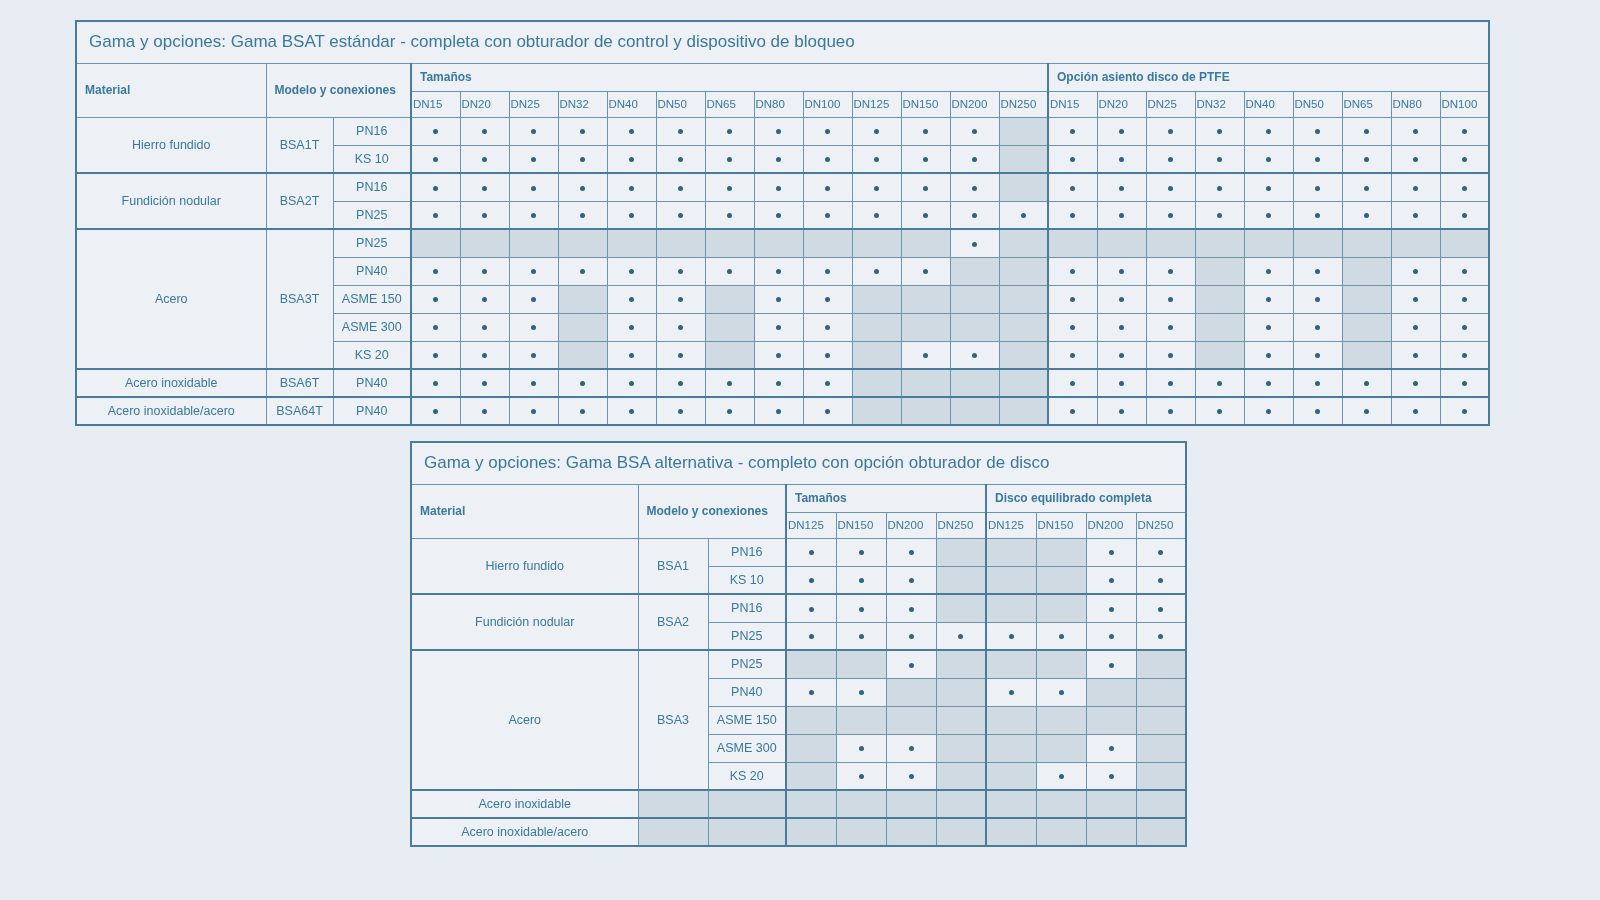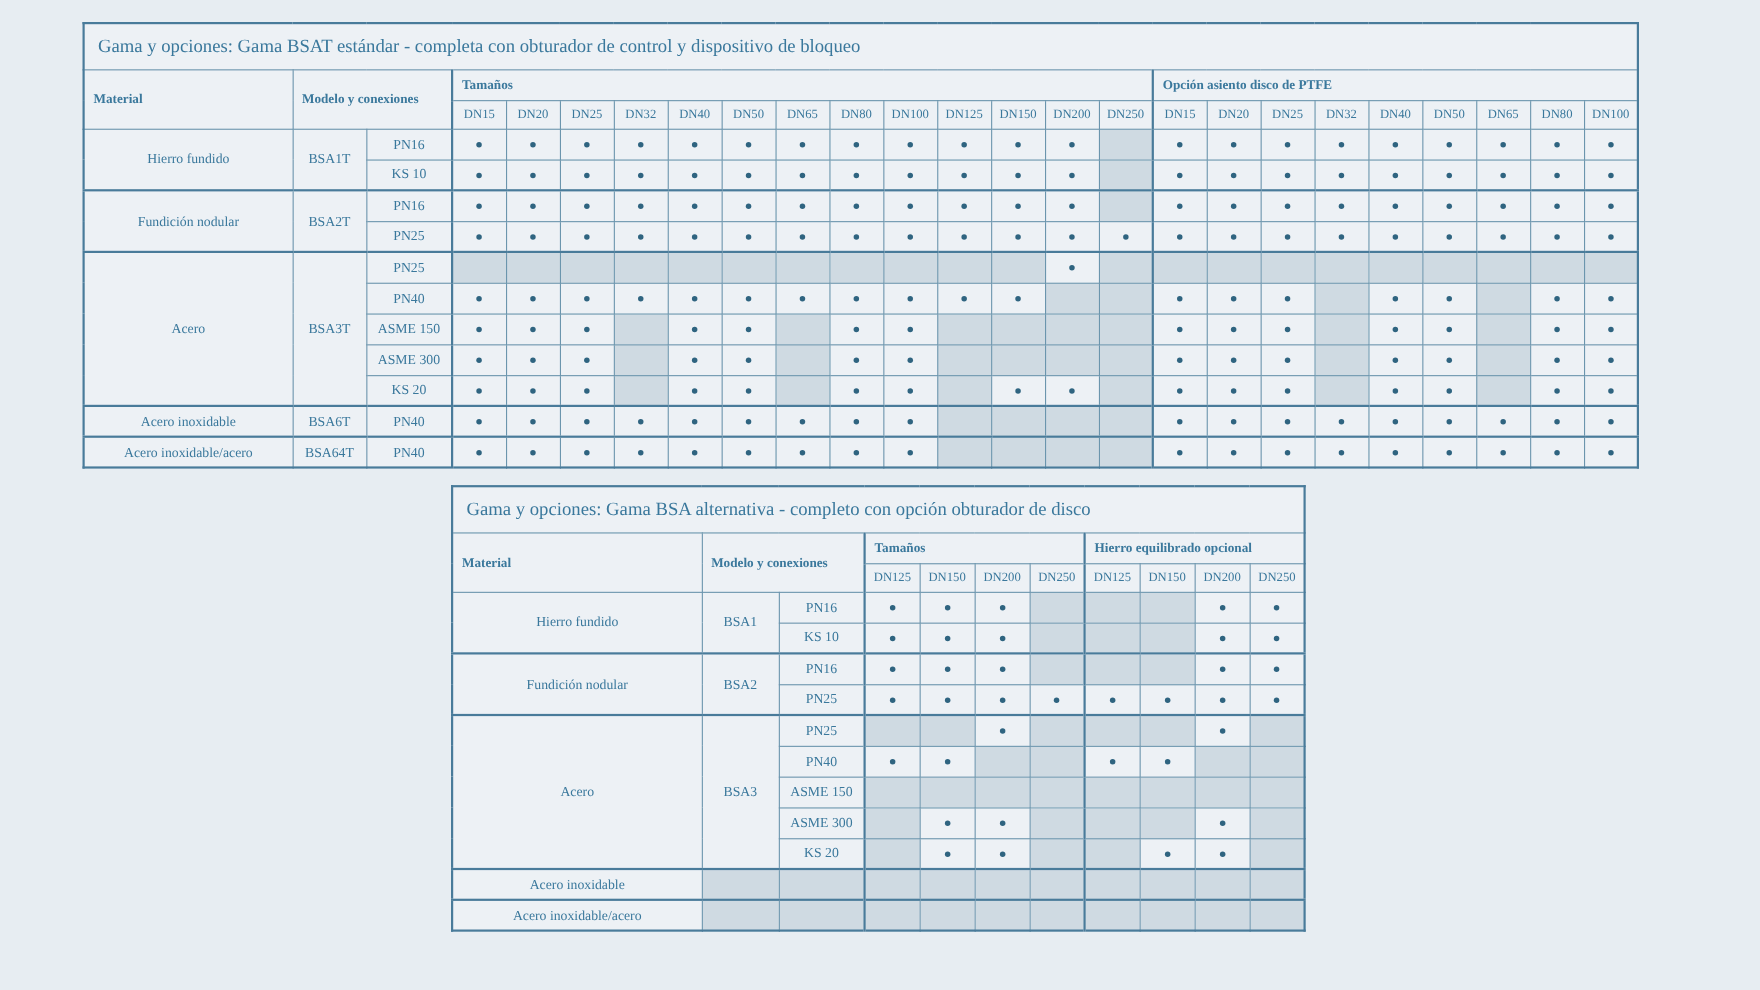--- a/index.html
+++ b/index.html
@@ -12,21 +12,21 @@
     --dot:#2f6480;
   }
   *{box-sizing:border-box;}
   html,body{margin:0;padding:0;}
   body{
     width:1600px;height:900px;overflow:hidden;
     background:var(--bg);
     font-family:"Liberation Sans", sans-serif;
     color:var(--text);
   }
-  .page{padding:20px 0 0 75px;font-family:Liberation Serif, serif;}
+  .page{padding:20px 0 0 75px;}
   table.matrix{
     border-collapse:collapse;
     table-layout:fixed;
     background:var(--cell);
     border:2px solid var(--line-strong);
   }
   table.matrix td{
     border:1px solid var(--line);
     vertical-align:middle;
     overflow:hidden;
@@ -45,21 +45,21 @@
     font-size:12px;
     padding:0 8px;
     text-align:left;
     background:var(--cell);
   }
   td.sec{height:28px;}
   td.dn{
     height:26px;
     font-weight:normal;
     font-size:11.5px;
-    text-align:center;
+    text-align:left;
     padding:0 1px;
   }
   td.mat-cell, td.model-cell, td.conn-cell{
     font-size:12.5px;
     padding:0 8px;
     text-align:center;
     background:var(--cell);
   }
   td.c{
     height:28px;
@@ -447,21 +447,21 @@
         <col style="width: 50px;">
       </colgroup>
       <thead>
         <tr>
           <td class="title-cell" colspan="11">Gama y opciones: Gama BSA alternativa - completo con opción obturador de disco</td>
         </tr>
         <tr>
           <td class="hcell" rowspan="2">Material</td>
           <td class="hcell" rowspan="2" colspan="2">Modelo y conexiones</td>
           <td class="hcell sec sleft" colspan="4">Tamaños</td>
-          <td class="hcell sec sleft" colspan="4">Hierro equilibrado opcional</td>
+          <td class="hcell sec sleft" colspan="4">Disco equilibrado completa</td>
         </tr>
         <tr>
           <td class="dn sleft">DN125</td>
           <td class="dn">DN150</td>
           <td class="dn">DN200</td>
           <td class="dn">DN250</td>
           <td class="dn sleft">DN125</td>
           <td class="dn">DN150</td>
           <td class="dn">DN200</td>
           <td class="dn">DN250</td>

